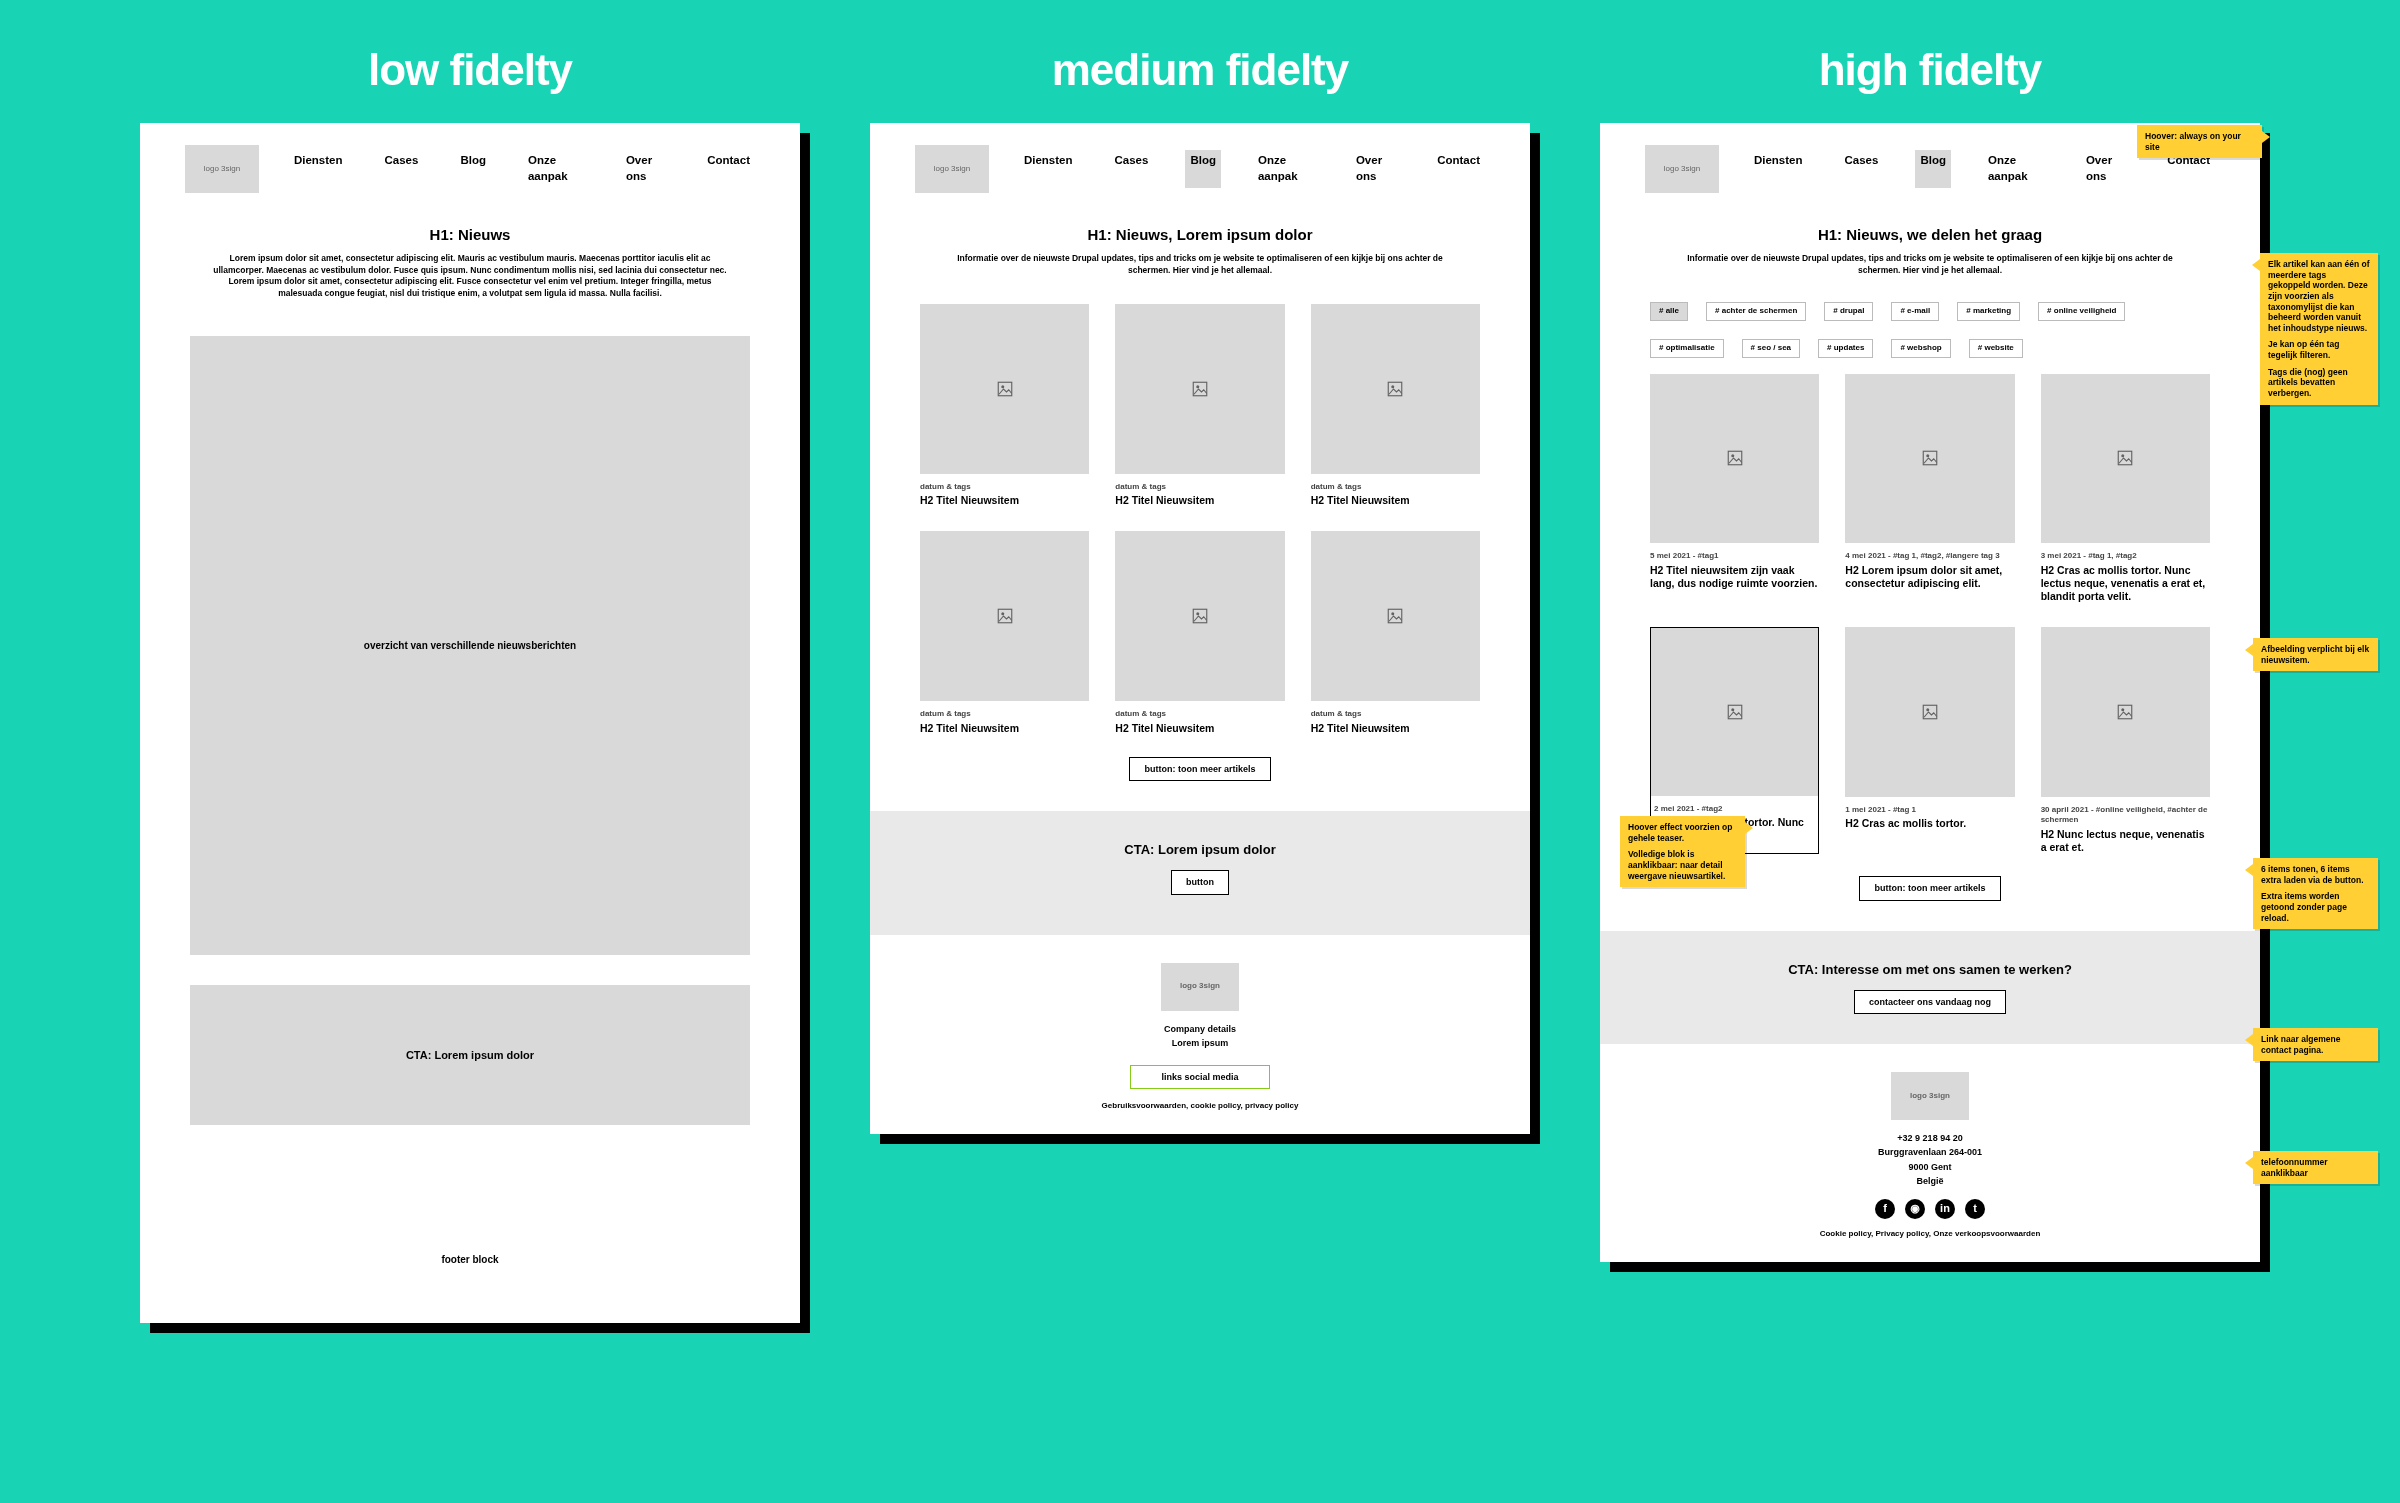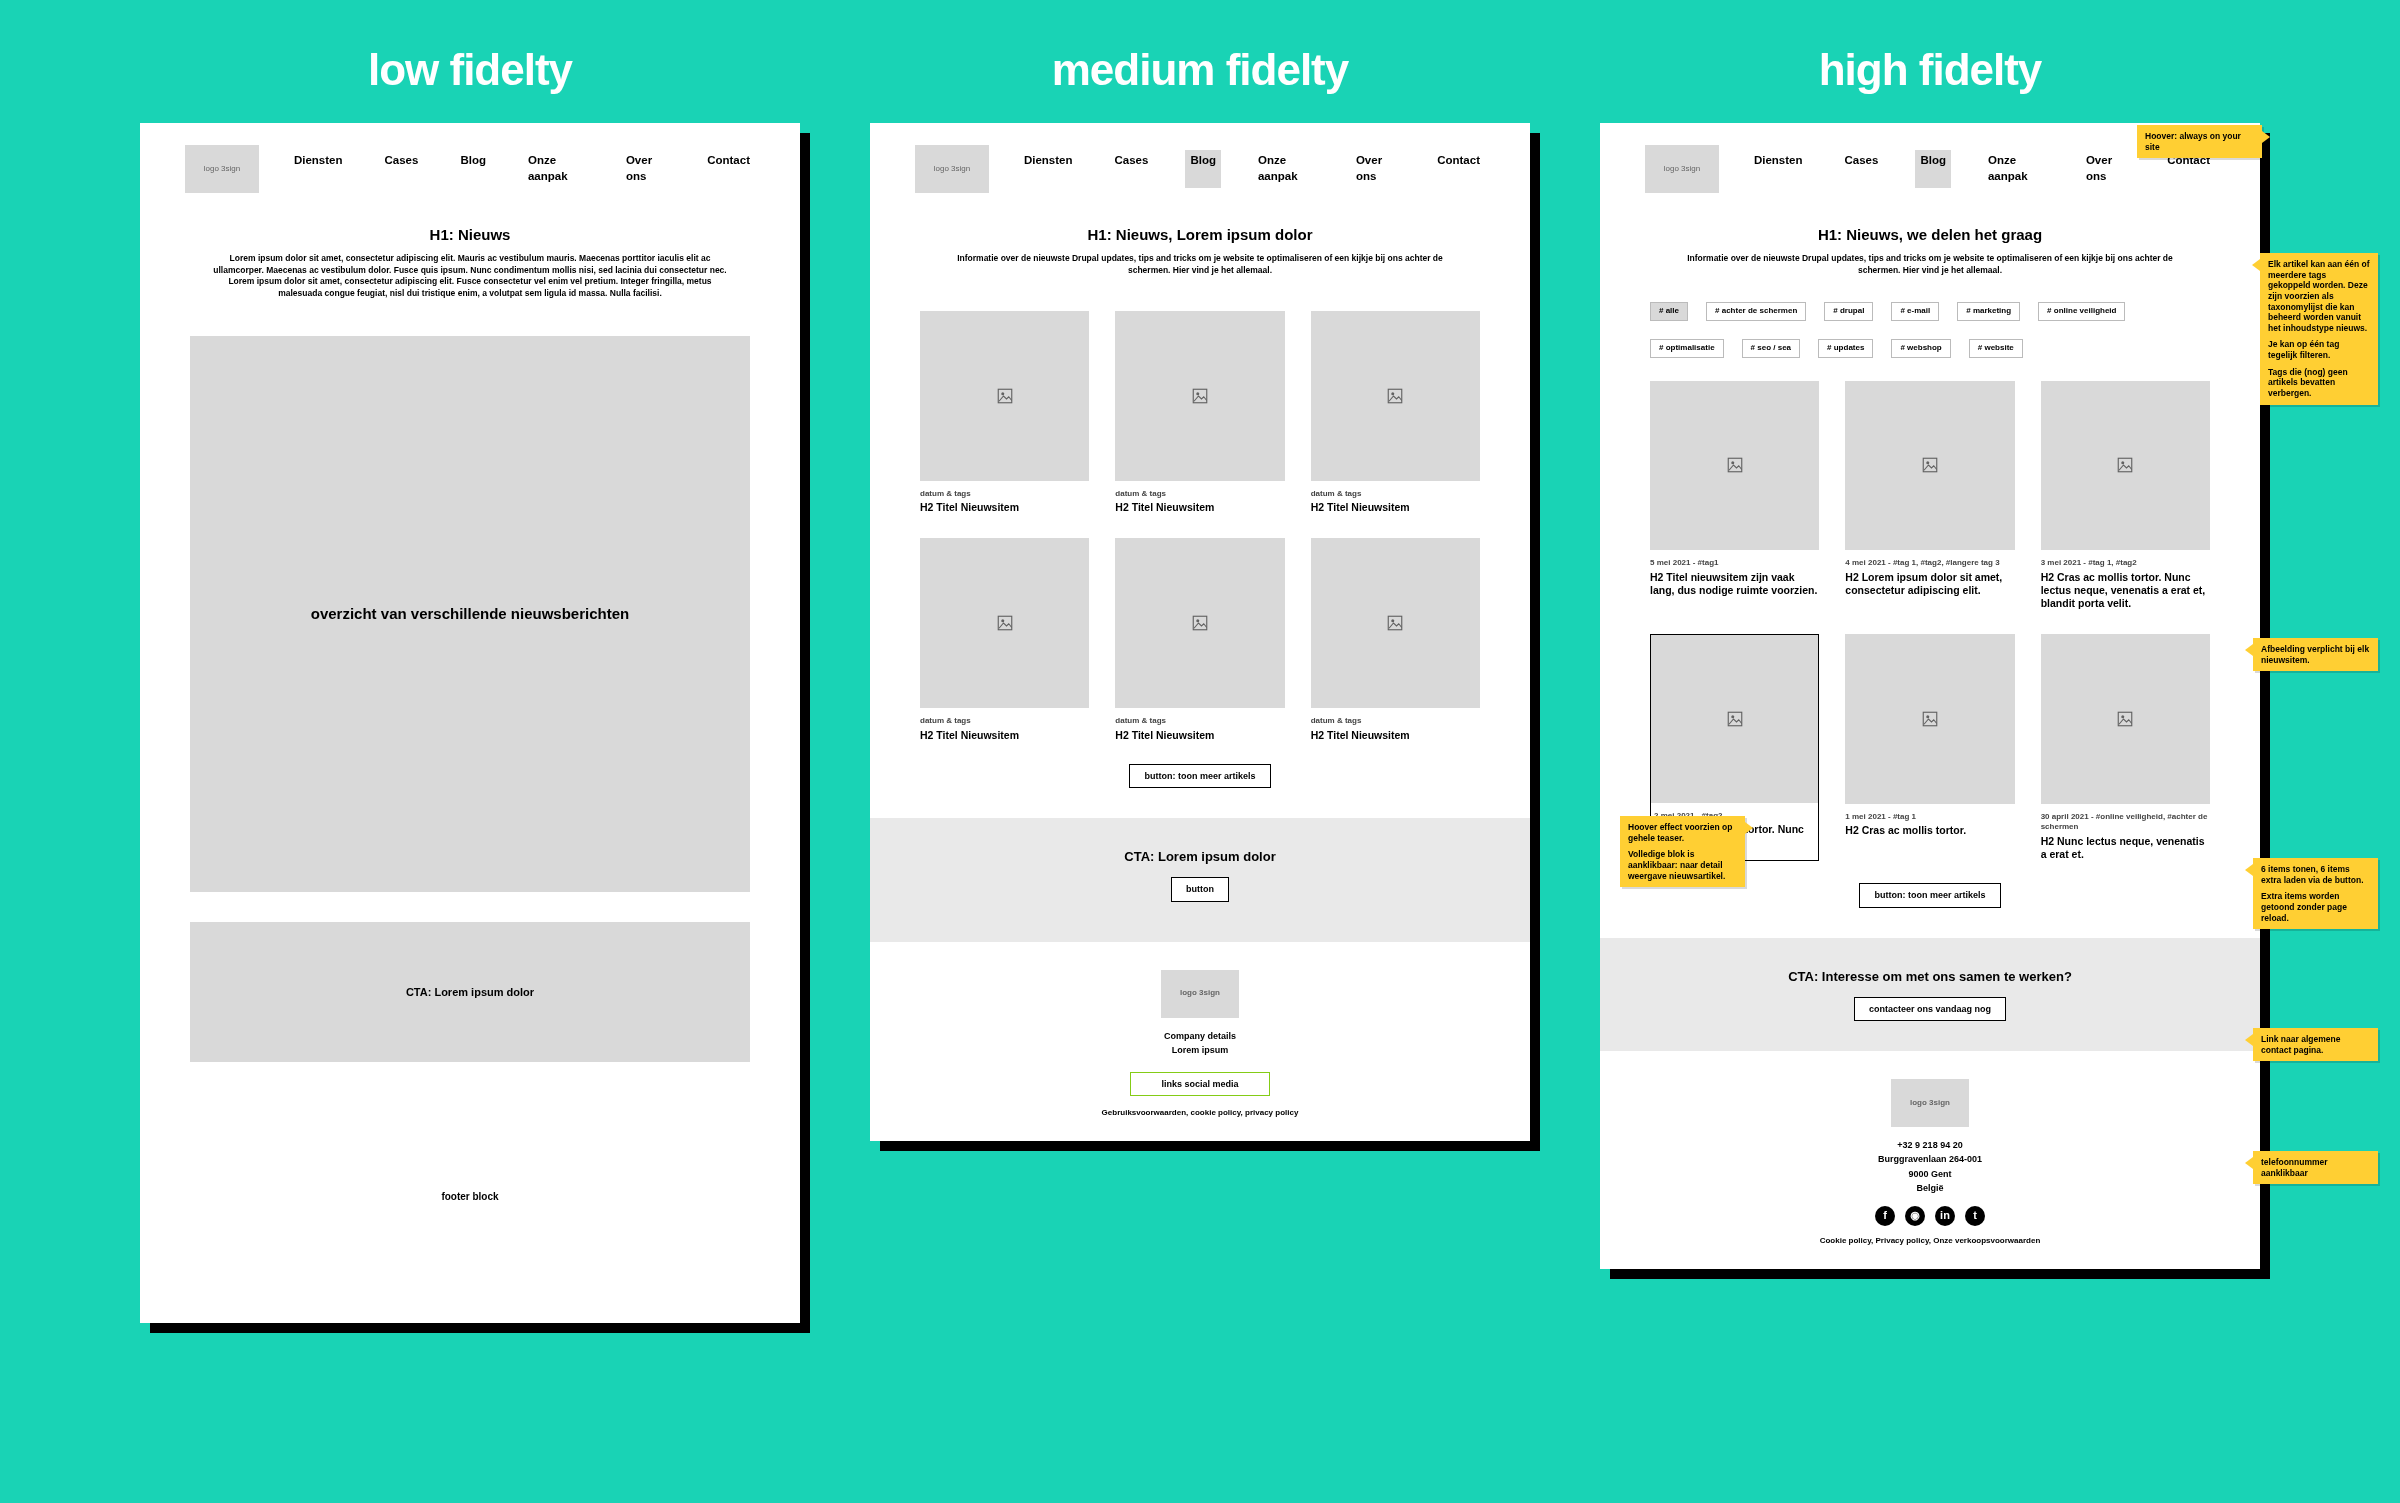--- a/index.html
+++ b/index.html
@@ -68,23 +68,23 @@
   .nav span { display: inline-block; padding: 3px 5px; }
   .nav .active { background: #d9d9d9; }
   
   .hero { padding: 18px 70px 12px 70px; text-align: center; }
   .hero h1 { font-size: 15px; font-weight: 800; margin-bottom: 8px; }
   .hero p  { font-size: 8.5px; font-weight: 600; line-height: 1.35; }
   
   .block-lg {
     margin: 25px 50px 0 50px;
     background: #d9d9d9;
-    height: 556px;
-    display: flex; align-items: center; justify-content: center;
-    font-size: 15px; font-weight: 600;
+    height: 619px;
+    display: flex; align-items: center; justify-content: center;
+    font-size: 10px; font-weight: 600;
   }
   .block-cta-lo {
     margin: 30px 50px 0 50px;
     background: #d9d9d9;
     height: 140px;
     display: flex; align-items: center; justify-content: center;
     font-size: 11px; font-weight: 700;
   }
   .block-footer-lo {
     margin-top: 100px;
@@ -94,21 +94,21 @@
   }
   
   .filterbar {
     margin: 16px 50px 0 50px;
     background: #d9d9d9;
     height: 26px;
     display: flex; align-items: center; justify-content: center;
     font-size: 9px; font-weight: 600;
   }
   .grid3 {
-    margin: 23px 50px 0 50px;
+    margin: 16px 50px 0 50px;
     display: grid;
     grid-template-columns: repeat(3, 1fr);
     gap: 24px 26px;
   }
   .card {}
   .card .thumb {
     background: #d9d9d9;
     aspect-ratio: 1/1;
     display: flex; align-items: center; justify-content: center;
   }

